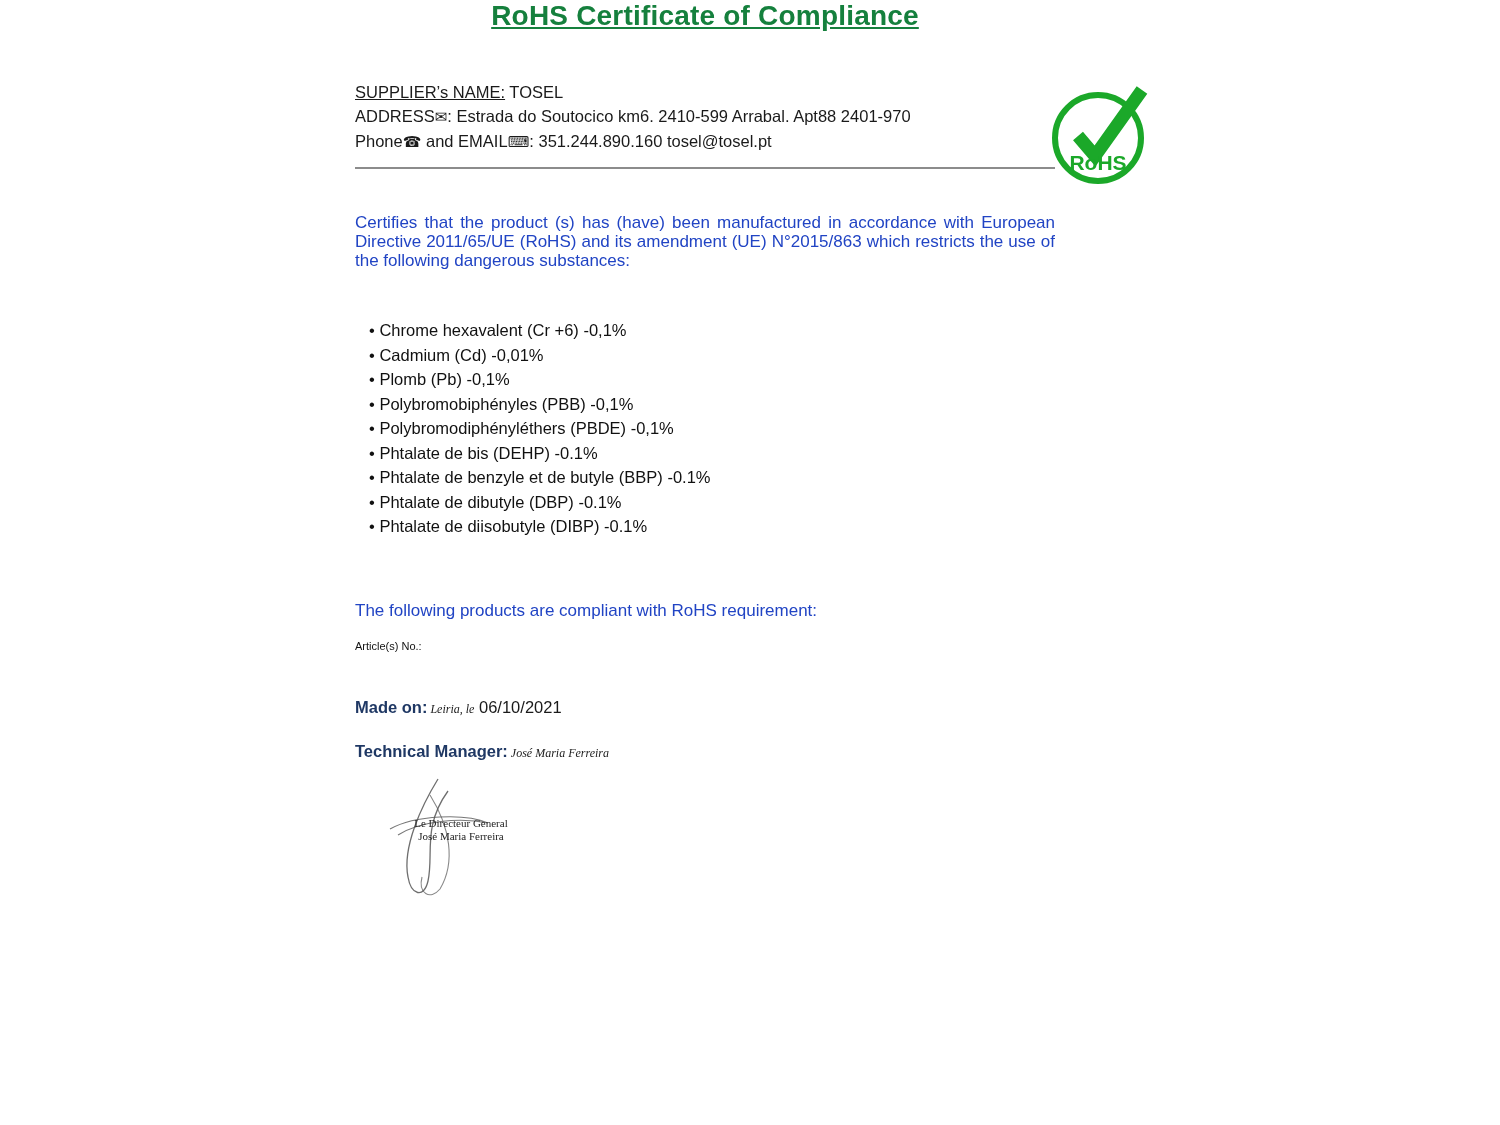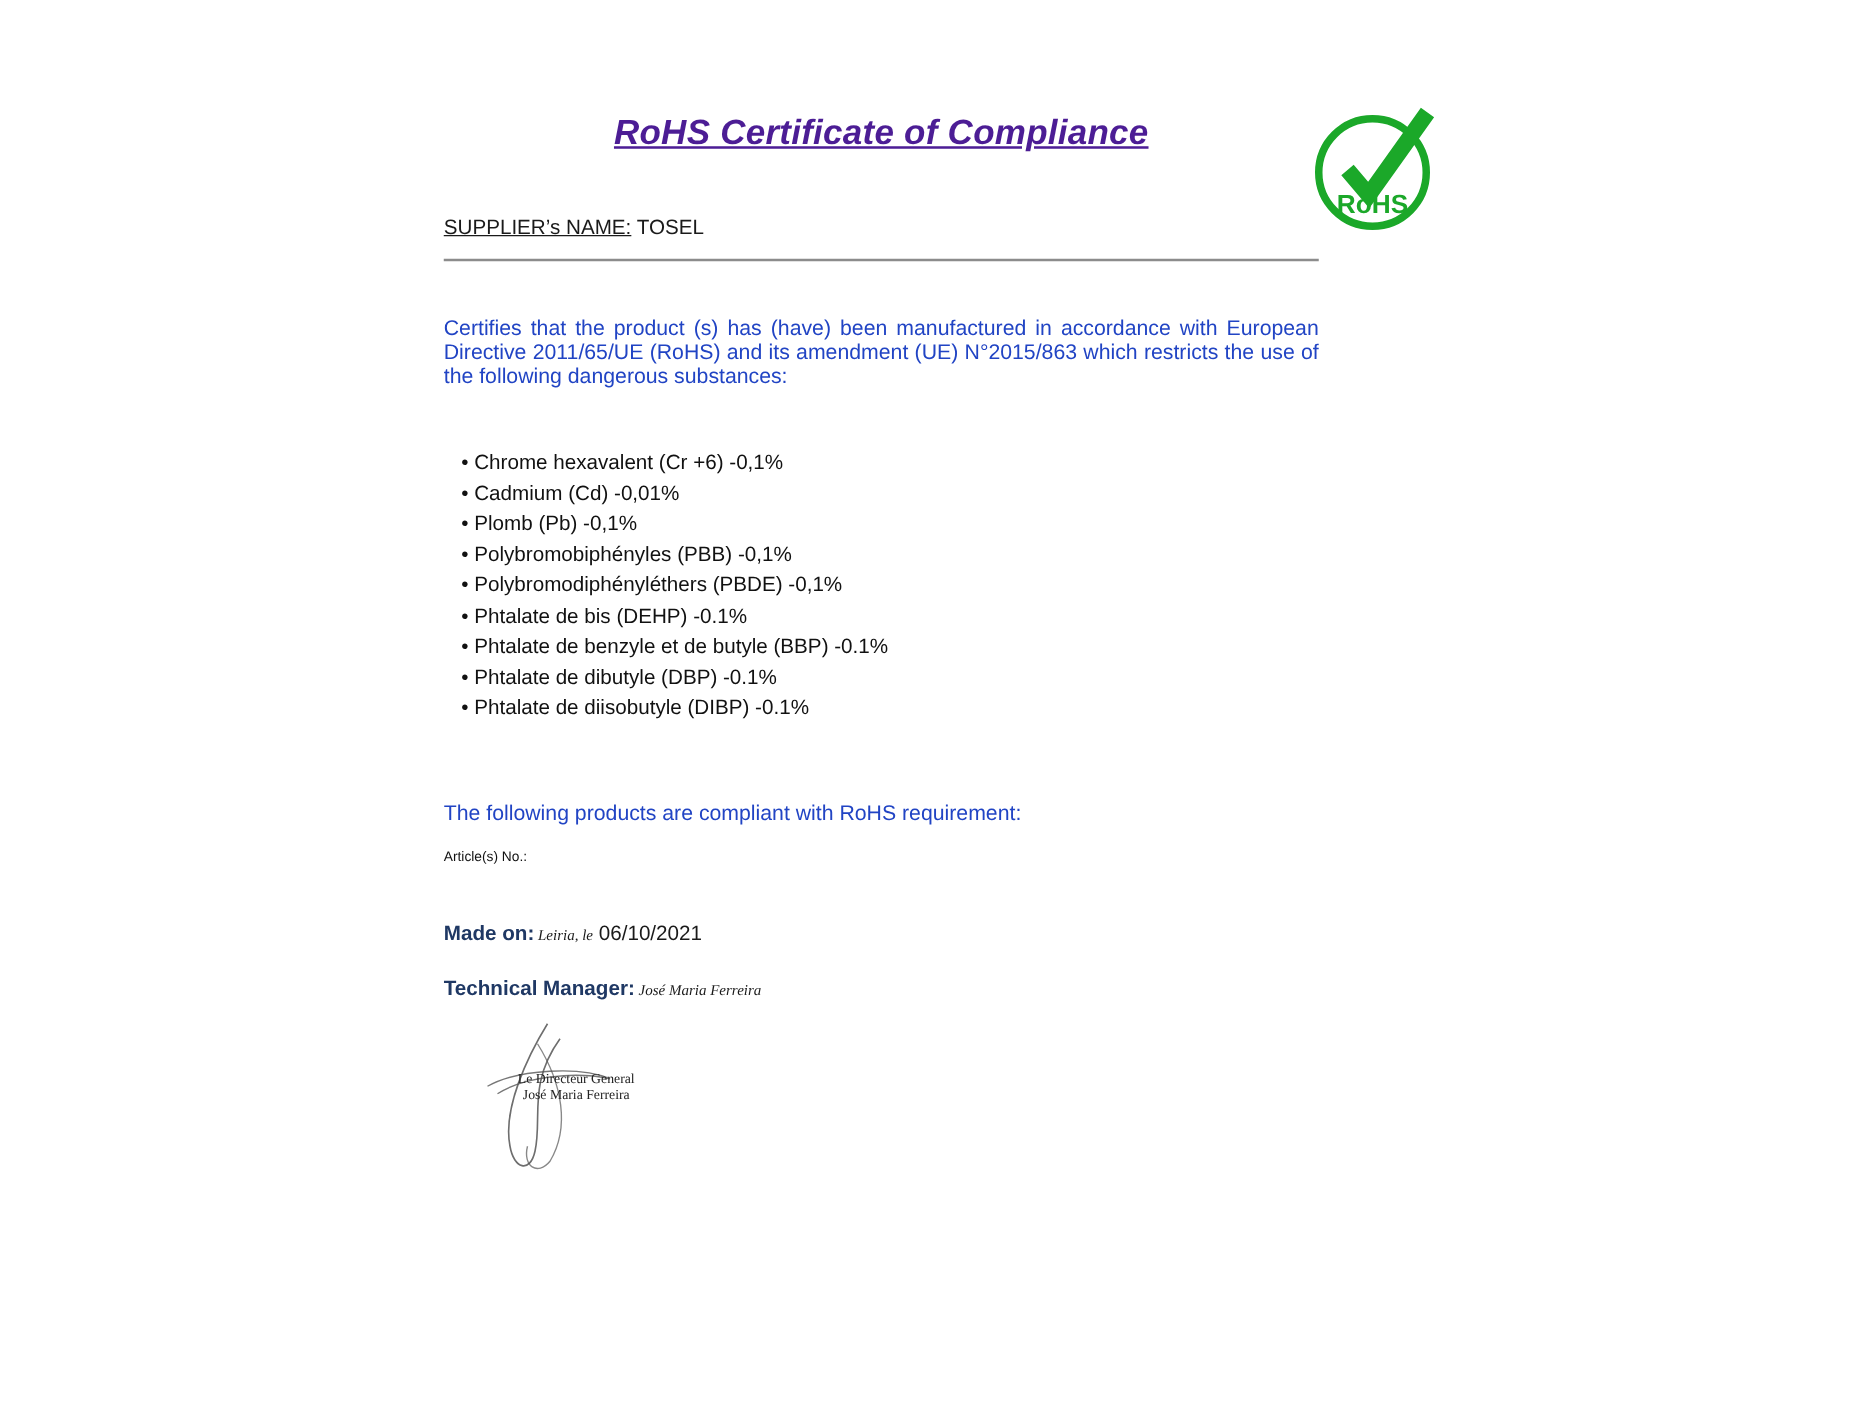--- a/index.html
+++ b/index.html
@@ -10,28 +10,26 @@
     font-family:"Liberation Sans", sans-serif;
     color:#1a1a1a;
     overflow:hidden;
   }
   .content{
     position:absolute;
     left:355px;top:0;
     width:700px;
   }
   .doc-title{
-    margin-top:90px;
     text-align:center;
     font-size:28px;
     font-weight:bold;
-    color:#4c1d95;
+    color:#15803d;
     text-decoration:underline;
     letter-spacing:0.2px;
-    font-style:italic;
   }
   .supplier-block{
     margin-top:48px;
     font-size:16.5px;
     line-height:24px;
   }
   .label-bold-underline{font-weight:normal;text-decoration:underline;}
   .contact-icon{font-size:15px;}
   .rule{
     margin-top:13px;
@@ -112,20 +110,26 @@
   </div>
 
   <div class="content">
 
     <div class="doc-title">RoHS Certificate of Compliance</div>
 
     <div class="supplier-block">
       <div>
         <span class="label-bold-underline">SUPPLIER’s NAME:</span><span> TOSEL</span>
       </div>
+      <div>
+        <span>ADDRESS</span><span class="contact-icon">✉</span><span>: Estrada do Soutocico km6. 2410-599 Arrabal. Apt88 2401-970</span>
+      </div>
+      <div>
+        <span>Phone</span><span class="contact-icon">☎</span><span> and EMAIL</span><span class="contact-icon">⌨</span><span>: 351.244.890.160 tosel@tosel.pt</span>
+      </div>
     </div>
 
     <hr class="rule">
 
     <div class="certify">Certifies that the product (s) has (have) been manufactured in accordance with European Directive 2011/65/UE (RoHS) and its amendment (UE) N°2015/863 which restricts the use of the following dangerous substances:</div>
 
     <ul class="substances">
       <li>Chrome hexavalent (Cr +6) -0,1%</li>
       <li>Cadmium (Cd) -0,01%</li>
       <li>Plomb (Pb) -0,1%</li>

